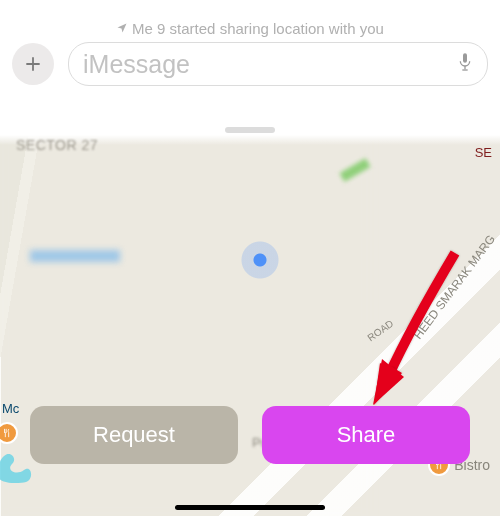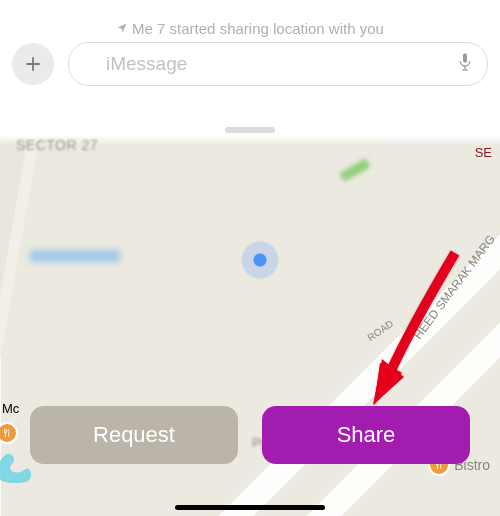--- a/index.html
+++ b/index.html
@@ -2,63 +2,63 @@
 <html><head>
 <meta charset="utf-8">
 <style>
   html,body{margin:0;padding:0;width:500px;height:516px;overflow:hidden;font-family:-apple-system,"Helvetica Neue",Arial,sans-serif;background:#fff;}
   .top-area{position:relative;height:135px;background:#fff;}
   .notif{position:absolute;top:20px;left:0;right:0;text-align:center;font-size:15px;color:#b0b0b0;white-space:nowrap;overflow:hidden;}
   .notif-icon{display:inline-block;transform:rotate(0deg);margin-right:4px;}
   .input-row{position:absolute;top:42px;left:12px;right:12px;display:flex;align-items:center;gap:14px;}
   .add-btn{width:42px;height:42px;border-radius:50%;background:#eceaea;display:flex;align-items:center;justify-content:center;font-size:24px;color:#7b7b7b;flex-shrink:0;}
   .msg-field{flex:1;height:42px;border:1px solid #dcdcdc;border-radius:21px;display:flex;align-items:center;padding:0 14px;position:relative;}
-  .msg-field .placeholder{color:#c2c2c2;font-size:19px;margin-left:23px;}
+  .msg-field .placeholder{color:#c2c2c2;font-size:25px;}
   .mic-icon{position:absolute;right:14px;top:50%;transform:translateY(-50%);color:#b5b5b5;}
   .drag-handle{position:absolute;bottom:2px;left:50%;transform:translateX(-50%);width:50px;height:6px;border-radius:3px;background:#dcdcdc;}
   .map-area{position:relative;width:500px;height:381px;overflow:hidden;}
   .map-bg{position:absolute;inset:0;background:
      radial-gradient(circle at 260px 125px,#4b8ff9 0 6px,transparent 7px),
      radial-gradient(circle at 260px 125px,rgba(75,143,249,0.22) 0 18px,transparent 19px),
      linear-gradient(100deg,#e9e7de 0 5%,#f1efe8 5% 7%,transparent 7%),
      linear-gradient(135deg,transparent 0 68%,rgba(255,255,255,0.9) 68% 72%,transparent 72% 78%,rgba(255,255,255,0.9) 78% 82%,transparent 82%),
      linear-gradient(90deg,rgba(255,255,255,0.85) 0 1px,transparent 1px 110px),
      #ece9e1;
      filter:blur(0px);
   }
   .map-soft{position:absolute;left:0;top:0;width:370px;height:100%;background:rgba(236,233,225,0.02);filter:blur(7px);}
   .sector-label{position:absolute;top:2px;left:16px;font-size:14px;color:#9d998f;letter-spacing:0.5px;filter:blur(1.2px);}
   .road-label{position:absolute;top:190px;right:105px;font-size:10px;color:#8a877d;transform:rotate(-35deg);}
   .marg-label{position:absolute;top:145px;right:-18px;font-size:12px;color:#8a877d;transform:rotate(-53deg);white-space:nowrap;}
   .poi-bistro{position:absolute;bottom:40px;right:10px;display:flex;align-items:center;gap:4px;font-size:14px;color:#88857b;}
   .poi-dot{width:18px;height:18px;border-radius:50%;background:#f09a3e;border:2px solid #fff;display:flex;align-items:center;justify-content:center;color:#fff;font-size:10px;}
   .poi-left{position:absolute;bottom:72px;left:-4px;display:flex;align-items:center;}
-  .poi-mc{position:absolute;bottom:100px;left:2px;font-size:13px;color:#000000;}
+  .poi-mc{position:absolute;bottom:100px;left:2px;font-size:13px;color:#0c4a6e;}
   .poi-publ{position:absolute;bottom:66px;left:252px;font-size:13px;color:#8b887e;filter:blur(1.5px);}
   .poi-cyan{position:absolute;bottom:34px;left:-2px;width:36px;height:34px;}
   .btn-row{position:absolute;left:30px;right:30px;bottom:52px;display:flex;gap:24px;}
   .action-btn{flex:1;height:58px;border-radius:14px;display:flex;align-items:center;justify-content:center;font-size:22px;color:#fff;font-weight:400;}
   .btn-request{background:rgba(178,172,158,0.85);}
-  .btn-share{background:#a21caf;}
+  .btn-share{background:#d946ef;}
   .home-ind{position:absolute;bottom:6px;left:50%;transform:translateX(-50%);width:150px;height:5px;border-radius:3px;background:#000;}
   .arrow{position:absolute;pointer-events:none;}
   .line-accent{position:absolute;top:115px;left:30px;width:90px;height:12px;background:#9ec7e8;filter:blur(3px);}
   .green-accent{position:absolute;top:30px;right:130px;width:30px;height:10px;background:#8fd07a;filter:blur(2px);transform:rotate(-30deg);}
   .fade-top{position:absolute;top:0;left:0;right:0;height:10px;background:linear-gradient(#fff,transparent);}
 </style>
 </head>
 <body>
 
 <div class="top-area">
   <div class="notif">
     <span class="notif-icon">
       <svg width="12" height="12" viewBox="0 0 24 24">
           <path d="M3 11 L21 3 L13 21 L11 13 Z" fill="#b0b0b0"></path>
         </svg>
-    </span><span>Me 7 started sharing location with you</span>
+    </span><span>Me 9 started sharing location with you</span>
   </div>
   <div class="input-row">
     <div class="add-btn">
       <svg width="18" height="18" viewBox="0 0 24 24">
           <path d="M12 4v16M4 12h16" stroke="#7a7a7a" stroke-width="2.4" stroke-linecap="round"></path>
         </svg>
     </div>
     <div class="msg-field">
       <span class="placeholder">iMessage</span>
       <span class="mic-icon">

